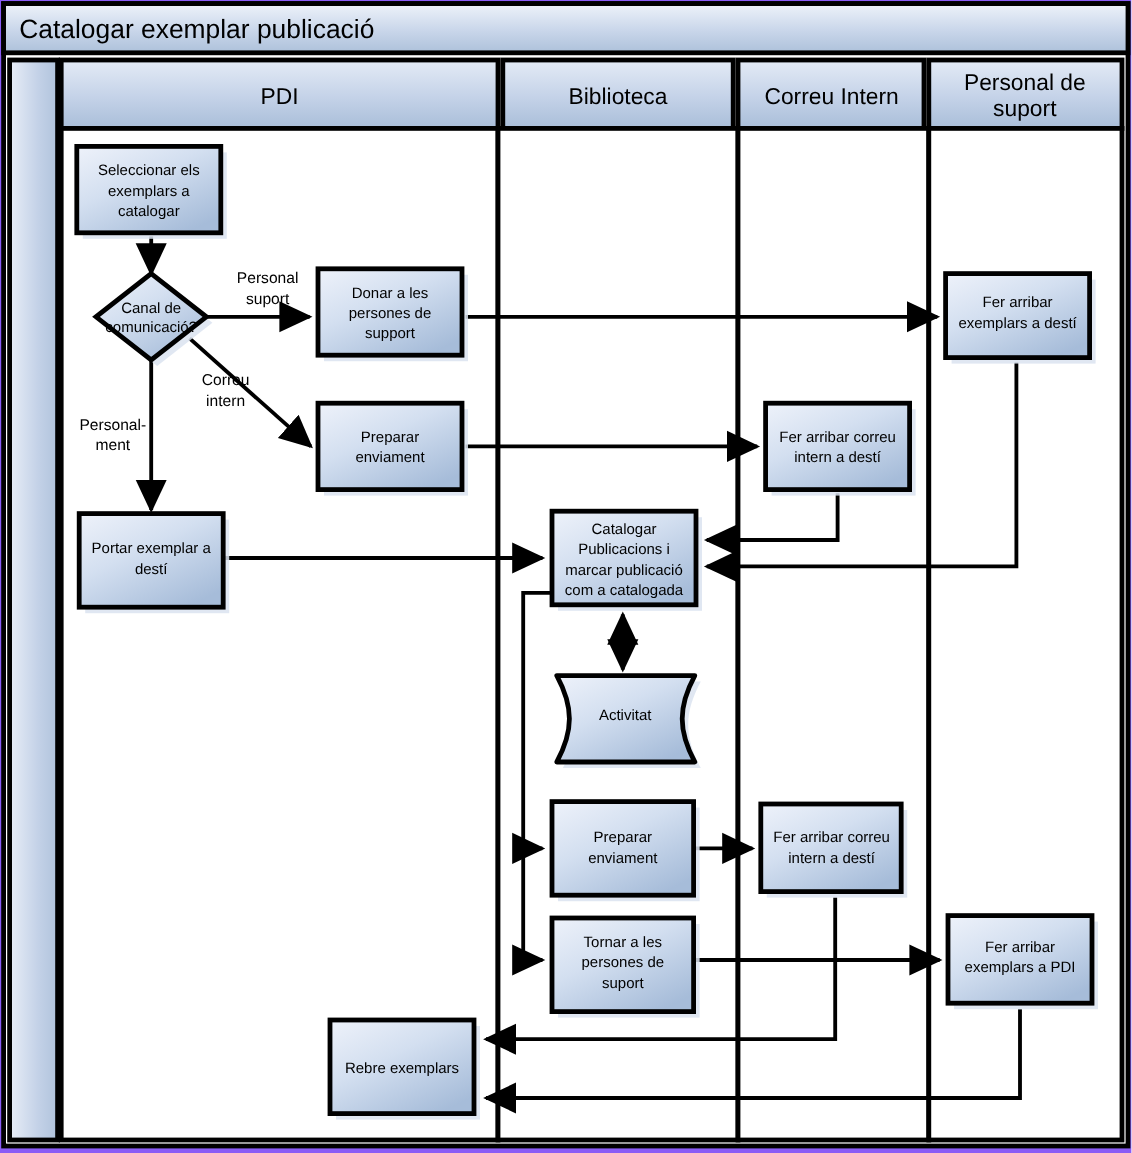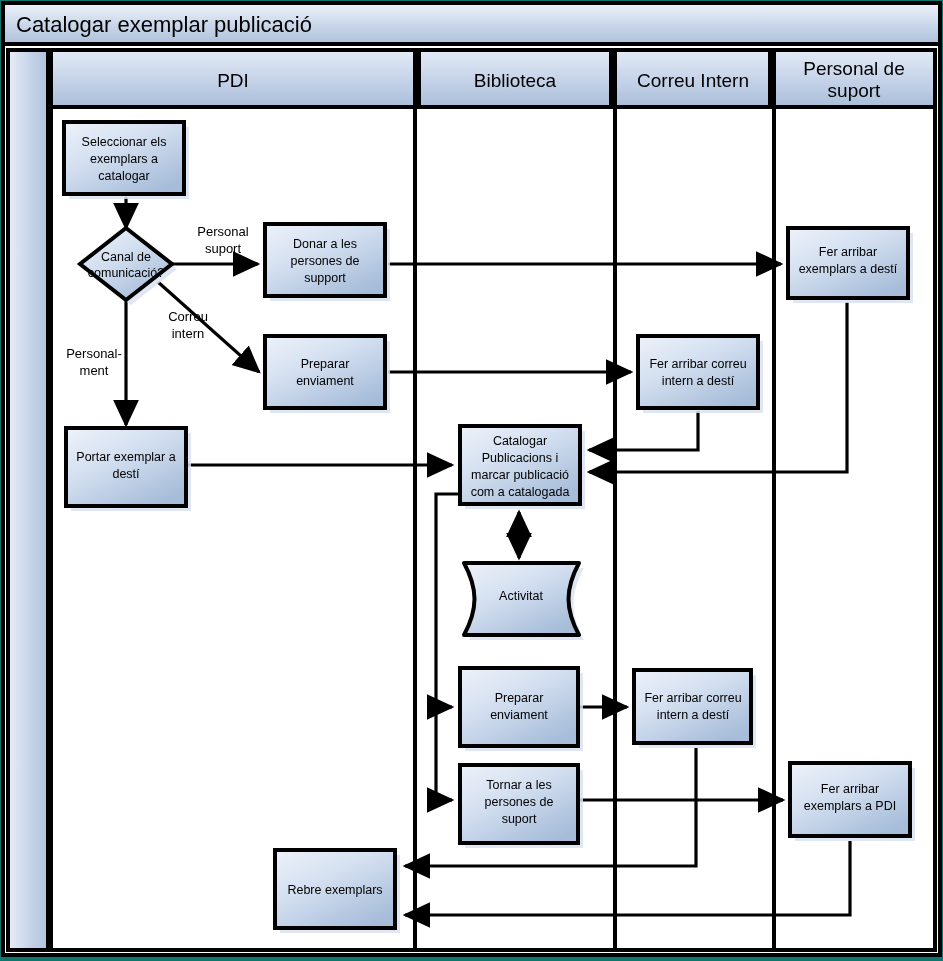--- a/index.html
+++ b/index.html
@@ -7,21 +7,21 @@
     padding: 0;
     background: #ffffff;
   }
   body {
     font-family: "Liberation Sans", sans-serif;
   }
   #root {
     position: relative;
     width: 943px;
     height: 961px;
-    background: #0f766e;
+    background: #8b5cf6;
     overflow: hidden;
     text-align: center;
   }
   svg.diagram {
     display: block;
     width: 943px;
     height: 961px;
   }
   .node-label {
     font-family: "Liberation Sans", sans-serif;

